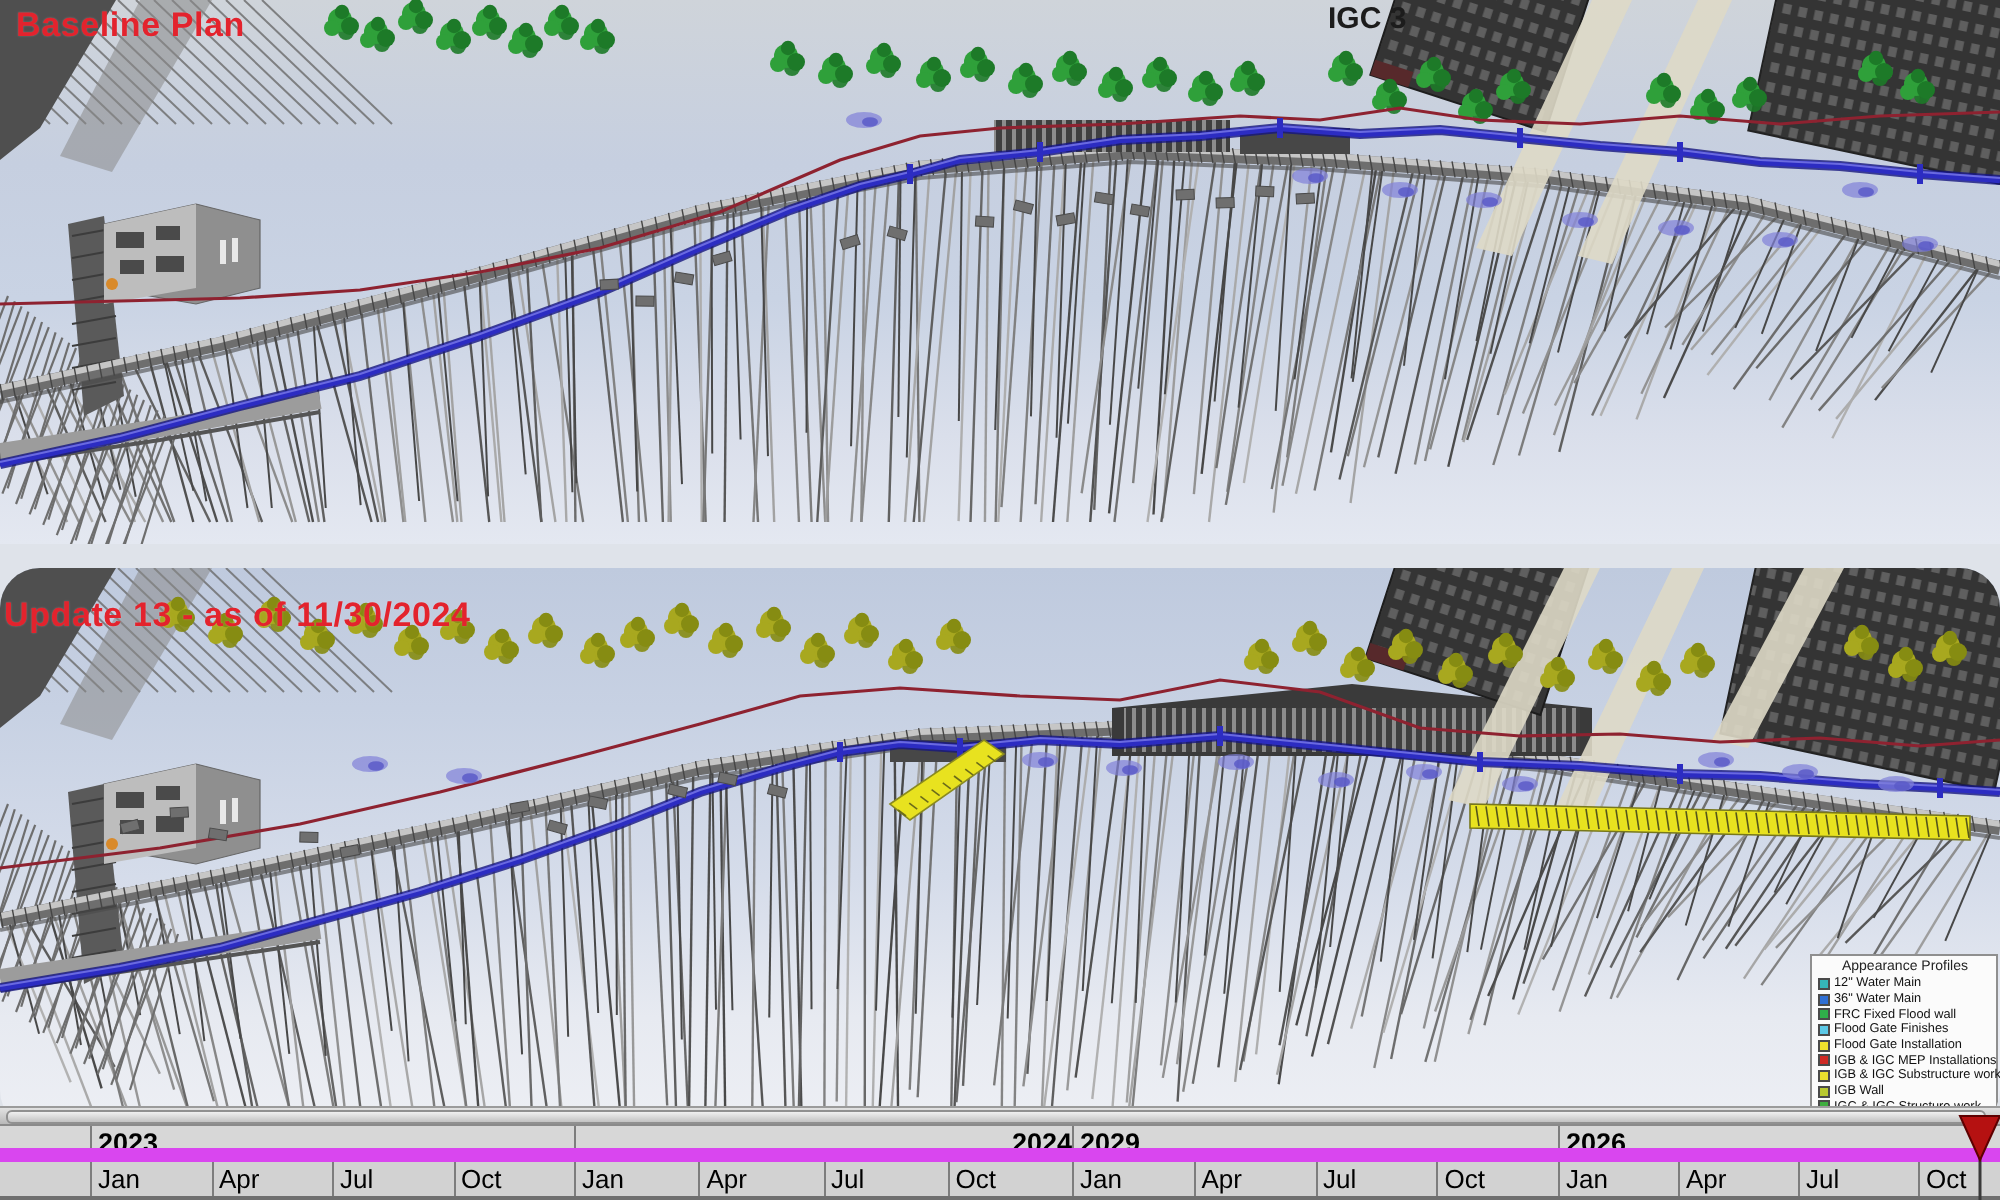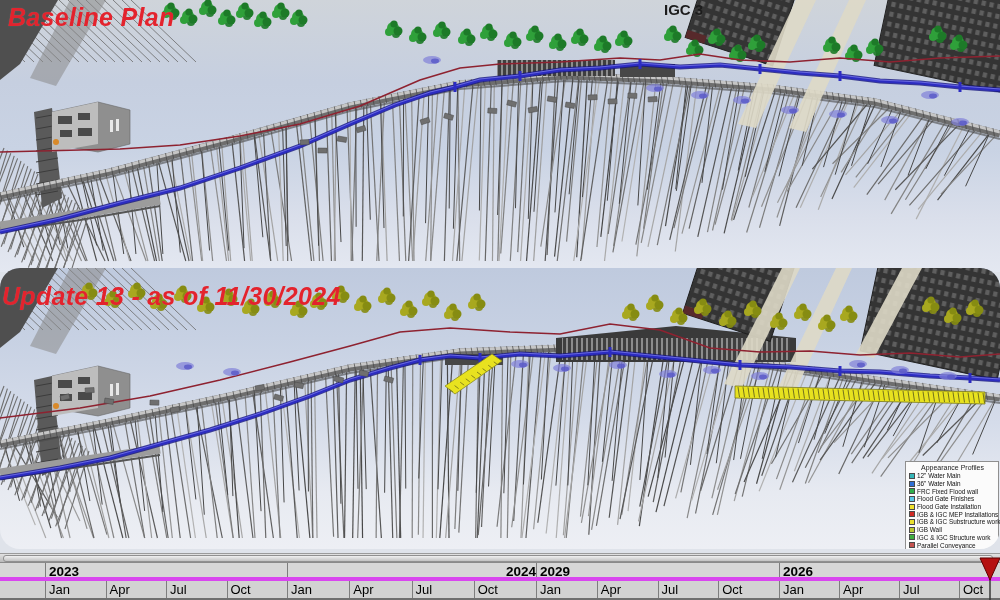--- a/index.html
+++ b/index.html
@@ -1,44 +1,44 @@
 <!DOCTYPE html>
 <html><head>
 <meta charset="utf-8">
 <style>
   html,body{margin:0;padding:0;background:#222;}
   .stage{position:relative;width:1000px;height:600px;overflow:hidden;
          font-family:"Liberation Sans",sans-serif;background:#dfe3ea;}
   .viewport{position:absolute;left:0;width:1000px;overflow:hidden;}
   .vp-top{top:0;height:272px;
     background:linear-gradient(180deg,#cfd4da 0%,#c6cfe0 30%,#c9d3e4 55%,#dadfeb 80%,#e4e8f1 100%);}
-  .vp-bottom{top:268px;height:281px;
+  .vp-bottom{top:284px;height:281px;
     background:linear-gradient(180deg,#bfcade 0%,#c7d1e3 25%,#d5dcea 55%,#e7eaf1 80%,#edeff4 100%);border-radius:20px;}
   svg.scene{position:absolute;left:0;top:0;}
-  .vp-title{position:absolute;font-weight:700;font-size:25px;letter-spacing:.3px;color:#e3232d;
-            text-shadow:0 0 1px rgba(255,255,255,.25);white-space:nowrap;font-style:italic;}
+  .vp-title{position:absolute;font-weight:700;font-size:17px;letter-spacing:.3px;color:#e3232d;
+            text-shadow:0 0 1px rgba(255,255,255,.25);white-space:nowrap;}
   .title-top{left:8px;top:3px;}
   .title-bottom{left:2px;top:14px;}
   .igc-label{position:absolute;left:664px;top:1px;font-size:15px;font-weight:700;color:#1c1c1c;}
   
   .legend{position:absolute;left:905px;top:193px;width:94px;background:#fbfbfb;
           border:1px solid #8f8f8f;box-sizing:border-box;padding:2px 2px 3px 3px;}
   .legend-title{font-size:7px;color:#222;text-align:center;margin-bottom:1px;white-space:nowrap;}
   .legend-row{display:flex;align-items:center;gap:2px;height:7.7px;}
   .legend-swatch{width:6px;height:6px;border:1px solid #4a4a4a;flex:none;box-sizing:border-box;}
   .legend-label{font-size:6.4px;color:#111;white-space:nowrap;}
   
   .timeline{position:absolute;left:0;top:553px;width:1000px;height:47px;background:#c9c9c9;}
   .tl-scroll{position:absolute;top:0;left:0;width:100%;height:10px;box-sizing:border-box;
              background:linear-gradient(#e2e2e2,#b9b9b9);border-top:1px solid #9b9b9b;
              border-bottom:1px solid #8a8a8a;}
   .tl-thumb{position:absolute;top:1px;left:3px;width:990px;height:7px;border-radius:3px;
             background:linear-gradient(#f0f0f0,#c2c2c2);border:1px solid #909090;box-sizing:border-box;}
   .tl-row{position:absolute;left:0;width:100%;overflow:hidden;}
-  .tl-years{top:10px;height:18px;background:#d7d7d7;border-bottom:4px solid #d946ef;box-sizing:border-box;}
+  .tl-years{top:10px;height:18px;background:#d7d7d7;border-bottom:7px solid #d946ef;box-sizing:border-box;}
   .tl-months{top:28px;height:19px;background:#d2d2d2;border-bottom:2px solid #6f6f6f;box-sizing:border-box;}
   .tl-cell{position:absolute;top:0;height:100%;border-left:1px solid #7d7d7d;box-sizing:border-box;
            padding:1px 0 0 3px;font-size:13px;color:#000;white-space:nowrap;overflow:hidden;}
   .tl-cell.year{font-weight:700;font-size:13.5px;}
   .playhead{position:absolute;left:973px;top:0;width:34px;height:47px;overflow:visible;}
 </style>
 </head>
 <body>
 
 <div class="stage">

